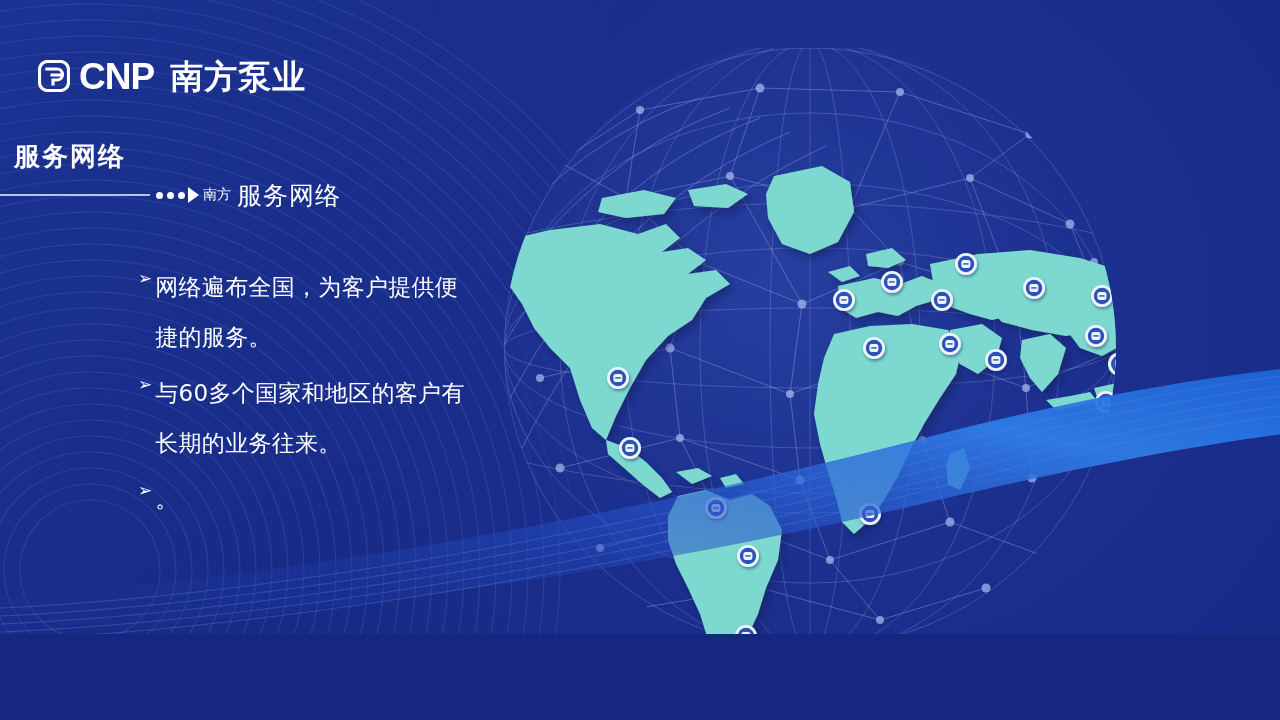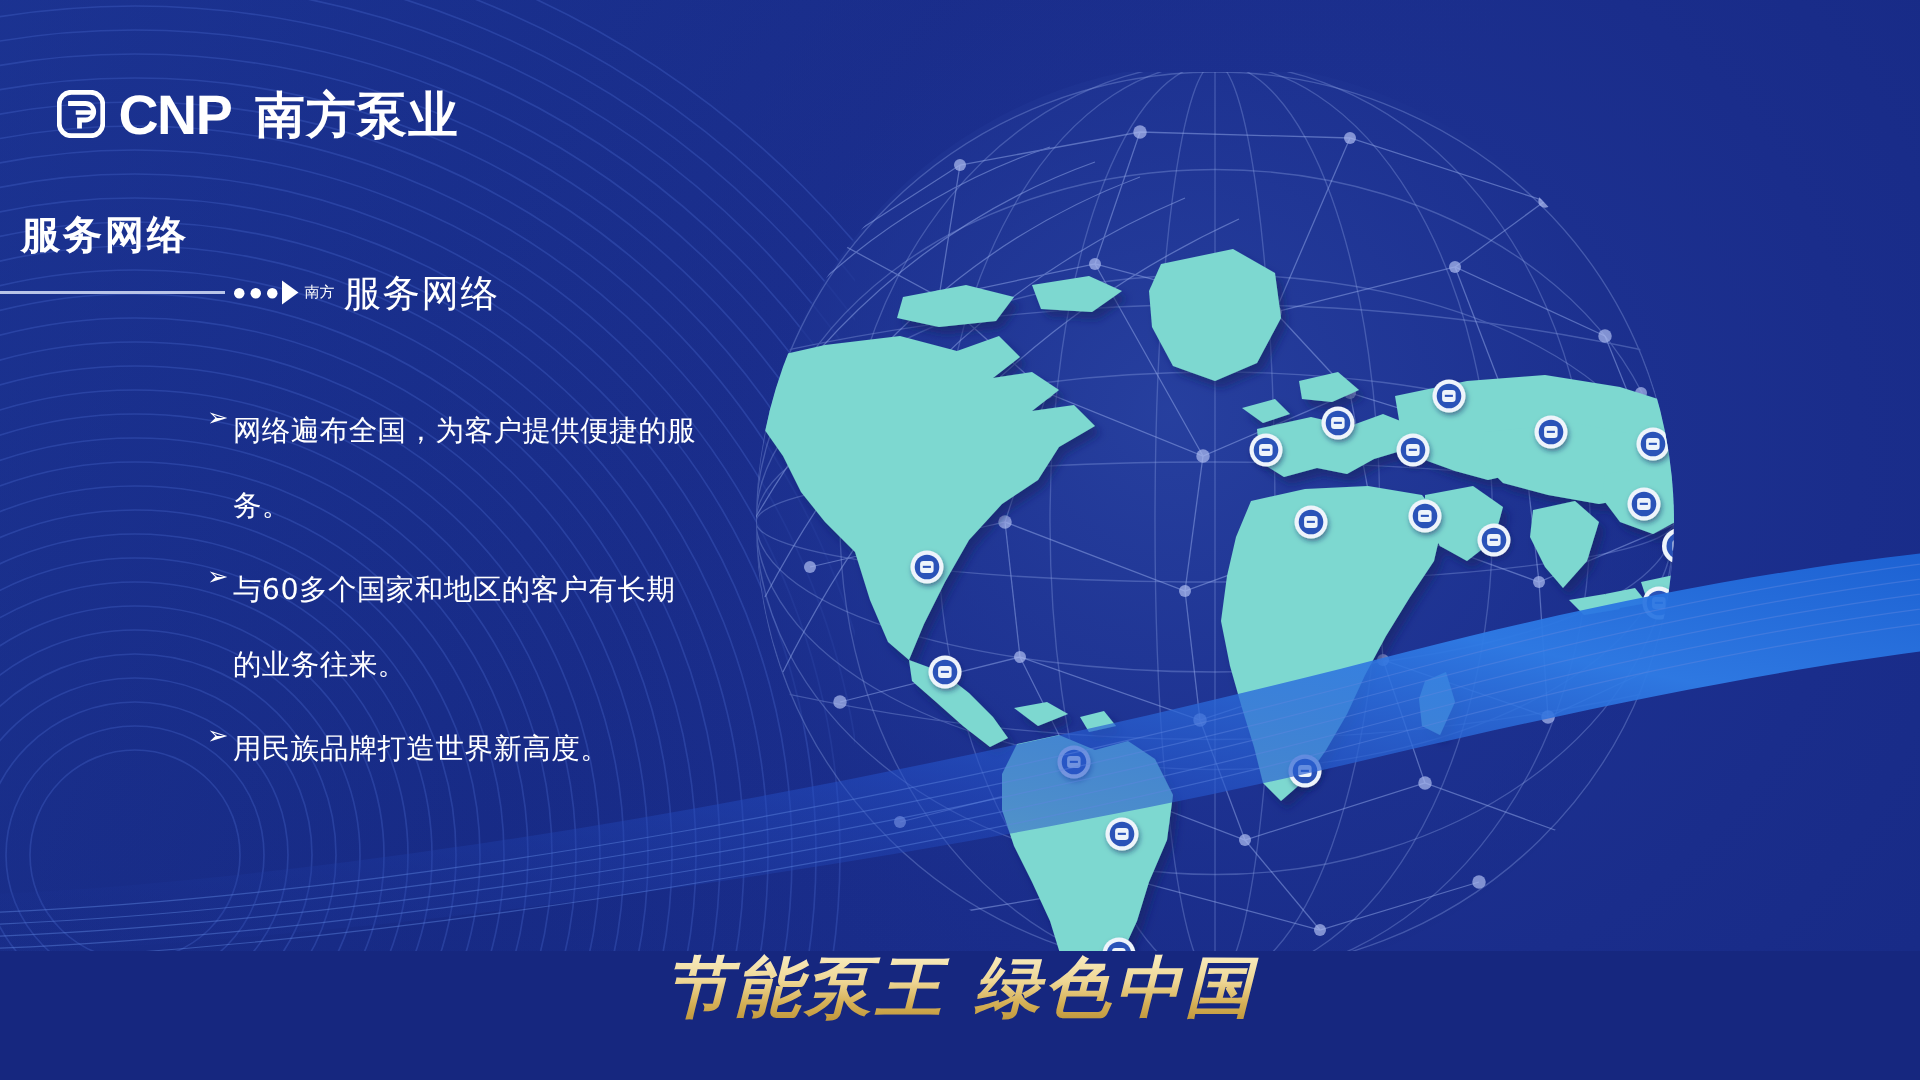--- a/index.html
+++ b/index.html
@@ -88,21 +88,21 @@
   .dots{display:flex;align-items:center;gap:4px;margin-right:3px;}
   .dot{width:7px;height:7px;border-radius:50%;background:#ffffff;}
   .tri{
     width:0;height:0;
     border-left:11px solid #ffffff;
     border-top:8px solid transparent;
     border-bottom:8px solid transparent;
     margin-right:4px;
   }
   .sub-small{
-    font-size:10px;color:#ffffff;letter-spacing:0px;
+    font-size:14px;color:#ffffff;letter-spacing:0px;
     font-family:"DejaVu Sans","Liberation Sans",sans-serif;
     margin-right:6px;
   }
   .sub-large{
     font-size:25px;color:#ffffff;letter-spacing:1px;
     font-family:Liberation Sans, sans-serif;
     text-align:right;
   }
 
   
@@ -112,21 +112,21 @@
   }
   .bullet{
     display:flex;align-items:flex-start;
     margin-bottom:6px;
   }
   .bullet-arrow{
     color:#ffffff;font-size:17px;line-height:34px;
     margin-right:3px;flex:0 0 auto;
   }
   .bullet-text{
-    color:#ffffff;font-size:19px;line-height:50px;
+    color:#ffffff;font-size:23px;line-height:50px;
     font-family:"DejaVu Sans","Liberation Sans",sans-serif;
     letter-spacing:.3px;
   }
 
   
   .slogan{
     position:absolute;left:0;right:0;bottom:22px;
     text-align:center;
     pointer-events:none;
   }
@@ -517,21 +517,20 @@
     <div class="bullet">
       <span class="bullet-arrow">➢</span>
       <span class="bullet-text">网络遍布全国，为客户提供便捷的服务。</span>
     </div>
     <div class="bullet">
       <span class="bullet-arrow">➢</span>
       <span class="bullet-text">与60多个国家和地区的客户有长期的业务往来。</span>
     </div>
     <div class="bullet">
       <span class="bullet-arrow">➢</span>
-      <span class="bullet-text">用民族品牌打造世界新高度</span>
         <span class="bullet-text tail">。</span>
     </div>
   </div>
 
   <svg class="swoosh" viewBox="0 0 1420 300" preserveAspectRatio="none">
     <defs>
       <linearGradient id="swGrad" x1="0" y1="1" x2="1" y2="0">
         <stop offset="0%" stop-color="#1b2d8c" stop-opacity="0"></stop>
         <stop offset="45%" stop-color="#2450c8" stop-opacity="0.55"></stop>
         <stop offset="75%" stop-color="#2f7ce6" stop-opacity="0.95"></stop>
@@ -543,27 +542,14 @@
       <path d="M0 248 C 320 242, 720 160, 1010 82 C 1190 34, 1330 12, 1420 6"></path>
       <path d="M0 256 C 320 250, 720 170, 1010 92 C 1190 44, 1330 22, 1420 16"></path>
       <path d="M0 264 C 320 258, 720 180, 1010 102 C 1190 54, 1330 32, 1420 26"></path>
       <path d="M0 272 C 320 266, 720 190, 1010 112 C 1190 64, 1330 42, 1420 36"></path>
       <path d="M0 280 C 320 274, 720 200, 1010 122 C 1190 74, 1330 52, 1420 46"></path>
     </g>
   </svg>
 
   <div class="bottom-band"></div>
 
-  <div class="slogan">
-    <svg width="420" height="74" viewBox="0 0 420 74">
-      <defs>
-        <linearGradient id="goldGrad" x1="0" y1="0" x2="0" y2="1">
-          <stop offset="0%" stop-color="#fbf0c8"></stop>
-          <stop offset="42%" stop-color="#eed694"></stop>
-          <stop offset="70%" stop-color="#d5b057"></stop>
-          <stop offset="100%" stop-color="#b98f33"></stop>
-        </linearGradient>
-      </defs>
-      <text x="210" y="54" text-anchor="middle" font-family="'DejaVu Sans','Liberation Sans',sans-serif" font-size="44" font-weight="bold" font-style="italic" letter-spacing="3" fill="url(#goldGrad)">节能泵王 绿色中国</text>
-    </svg>
-  </div>
 
 </div>
 
 </body></html>

